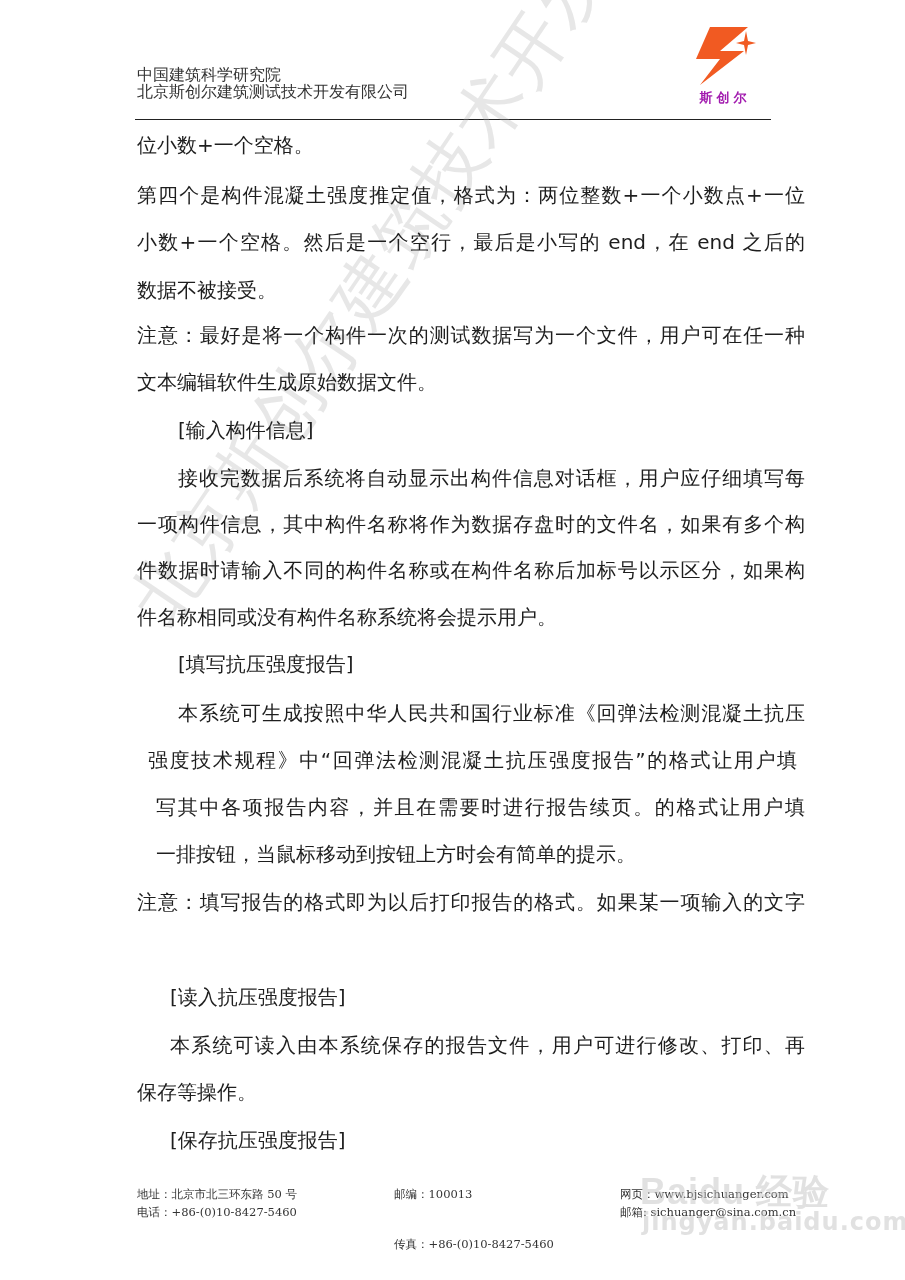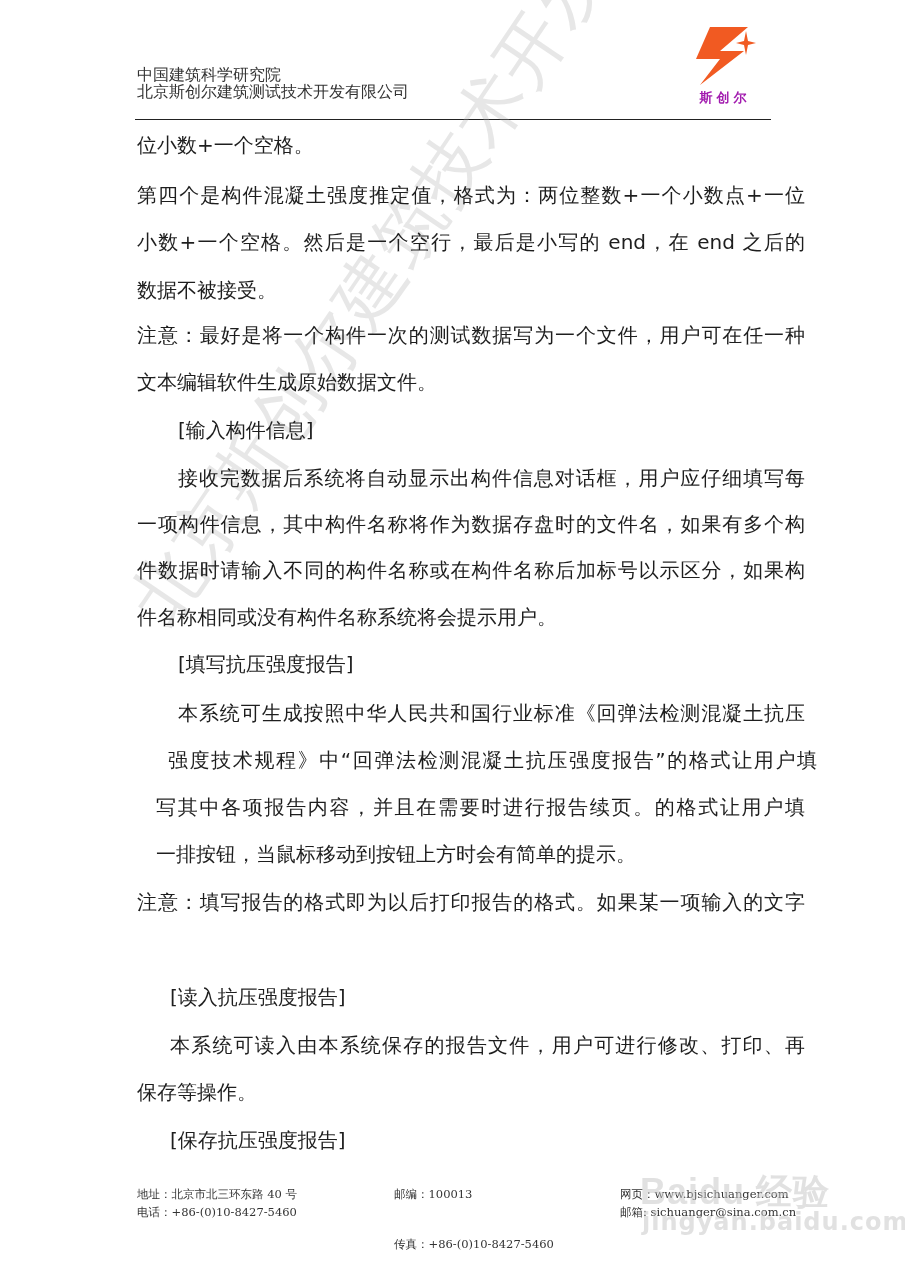--- a/index.html
+++ b/index.html
@@ -63,30 +63,30 @@
   <div class="line" style="left:137px; top:278px;">数据不被接受。</div>
   <div class="line just" style="left:137px; top:323px; width:668px;">注意：最好是将一个构件一次的测试数据写为一个文件，用户可在任一种</div>
   <div class="line" style="left:137px; top:370px;">文本编辑软件生成原始数据文件。</div>
   <div class="line" style="left:178px; top:418px;">[输入构件信息]</div>
   <div class="line just" style="left:178px; top:466px; width:627px;">接收完数据后系统将自动显示出构件信息对话框，用户应仔细填写每</div>
   <div class="line just" style="left:137px; top:512px; width:668px;">一项构件信息，其中构件名称将作为数据存盘时的文件名，如果有多个构</div>
   <div class="line just" style="left:137px; top:558px; width:668px;">件数据时请输入不同的构件名称或在构件名称后加标号以示区分，如果构</div>
   <div class="line" style="left:137px; top:605px;">件名称相同或没有构件名称系统将会提示用户。</div>
   <div class="line" style="left:178px; top:652px;">[填写抗压强度报告]</div>
   <div class="line just" style="left:178px; top:701px; width:627px;">本系统可生成按照中华人民共和国行业标准《回弹法检测混凝土抗压</div>
-  <div class="line just" style="left:168px; top:748px; width:649px;">强度技术规程》中“回弹法检测混凝土抗压强度报告”的格式让用户填</div>
+  <div class="line just" style="left:148px; top:748px; width:649px;">强度技术规程》中“回弹法检测混凝土抗压强度报告”的格式让用户填</div>
   <div class="line just" style="left:156px; top:795px; width:649px;">写其中各项报告内容，并且在需要时进行报告续页。的格式让用户填</div>
   <div class="line" style="left:156px; top:842px;">一排按钮，当鼠标移动到按钮上方时会有简单的提示。</div>
   <div class="line just" style="left:137px; top:890px; width:668px;">注意：填写报告的格式即为以后打印报告的格式。如果某一项输入的文字</div>
   <div class="line" style="left:170px; top:985px;">[读入抗压强度报告]</div>
   <div class="line just" style="left:170px; top:1033px; width:635px;">本系统可读入由本系统保存的报告文件，用户可进行修改、打印、再</div>
   <div class="line" style="left:137px; top:1080px;">保存等操作。</div>
   <div class="line" style="left:170px; top:1128px;">[保存抗压强度报告]</div>
 
-  <div class="ft" style="left:137px; top:1187px;">地址：北京市北三环东路 40 号</div>
+  <div class="ft" style="left:137px; top:1187px;">地址：北京市北三环东路 50 号</div>
   <div class="ft" style="left:137px; top:1205px;">电话：+86-(0)10-8427-5460</div>
   <div class="ft" style="left:394px; top:1187px;">邮编：100013</div>
   <div class="ft" style="left:394px; top:1205px;margin-top:32px;">传真：+86-(0)10-8427-5460</div>
   <div class="ft" style="left:620px; top:1187px;">网页：www.bjsichuanger.com</div>
   <div class="ft" style="left:620px; top:1205px;">邮箱: sichuanger@sina.com.cn</div>
 
   <div class="baidu">
     <div class="b1">Baidu 经验</div>
     <div class="b2">jingyan.baidu.com</div>
   </div>

